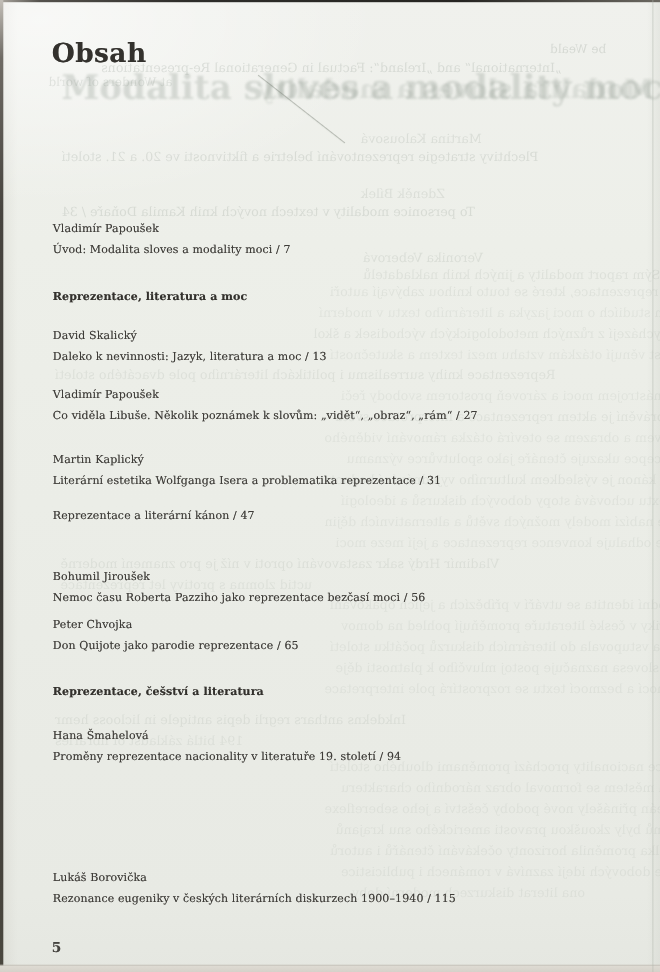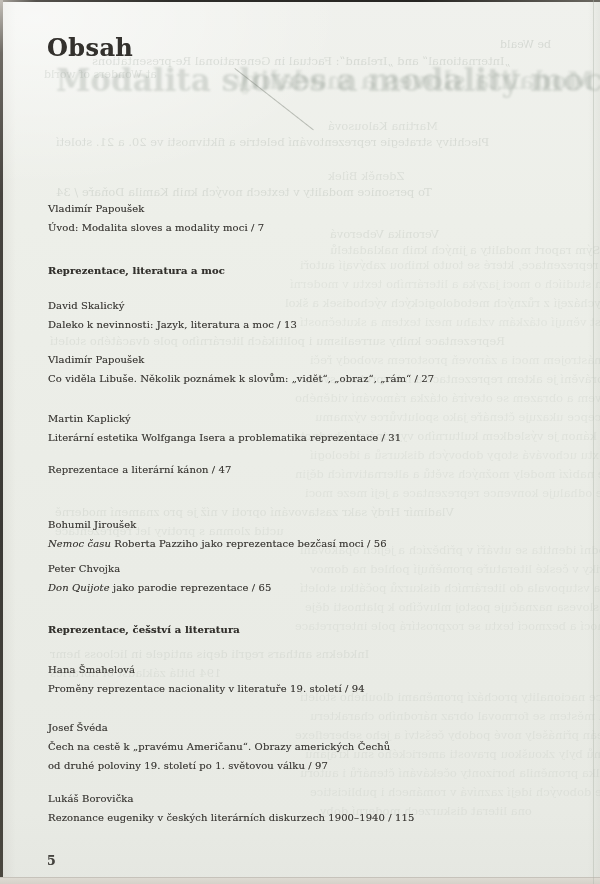--- a/index.html
+++ b/index.html
@@ -21,21 +21,21 @@
     border-top:1px solid #c6c2ba;background:linear-gradient(180deg,#dedbd3 0%,#d5d1c9 100%);}
   .edge-right{position:absolute;top:0;right:6px;width:1px;height:884px;background:rgba(176,181,171,0.45);}
   
   .title{
     position:absolute;left:47px;top:33px;font-size:24px;font-weight:bold;color:#33312d;
     letter-spacing:0.4px;text-shadow:0 0 0.6px rgba(51,49,45,0.55);
   }
   .group{position:absolute;left:48px;right:28px;font-size:10px;line-height:19px;color:#3e3c38;
     letter-spacing:0.1px;text-shadow:0 0 0.5px rgba(62,60,56,0.55);}
   .sechead{font-weight:bold;color:#33312d;}
-  .it{font-style:italic;}
+  .it{}
   .pageno{position:absolute;left:47px;top:853px;font-size:12.5px;font-weight:bold;color:#45433f;
     text-shadow:0 0 0.5px rgba(69,67,63,0.5);}
   
   .ghostlayer{position:absolute;inset:0;pointer-events:none;}
   .ghost{position:absolute;white-space:nowrap;color:#5e6c60;filter:blur(0.7px);
     font-family:"DejaVu Serif","Liberation Serif",serif;}
   .ghost.mir{transform:scaleX(-1);}
   .ghost.gb{font-weight:bold;filter:blur(1.1px);}
   .penmark{position:absolute;left:235px;top:68px;width:100px;height:1px;
     background:rgba(128,133,124,0.5);transform:rotate(38deg);transform-origin:left top;filter:blur(0.5px);}
@@ -127,25 +127,20 @@
     <div><span class="it">Don Quijote</span><span> jako parodie reprezentace / 65</span></div>
   </div>
 
   <div class="group sechead" style="top:620px">Reprezentace, češství a literatura</div>
 
   <div class="group" style="top:660px">
     <div>Hana Šmahelová</div>
     <div><span class="it"></span><span>Proměny reprezentace nacionality v literatuře 19. století / 94</span></div>
   </div>
 
-  <div class="group" style="top:718px">
-    <div>Josef Švéda</div>
-    <div><span class="it"></span><span>Čech na cestě k „pravému Američanu“. Obrazy amerických Čechů</span></div>
-    <div>od druhé poloviny 19. století po 1. světovou válku / 97</div>
-  </div>
 
   <div class="group" style="top:789px">
     <div>Lukáš Borovička</div>
     <div><span class="it"></span><span>Rezonance eugeniky v českých literárních diskurzech 1900–1940 / 115</span></div>
   </div>
 
   <div class="pageno">5</div>
 
   <div class="edge-top"></div>
   <div class="edge-left"></div>

